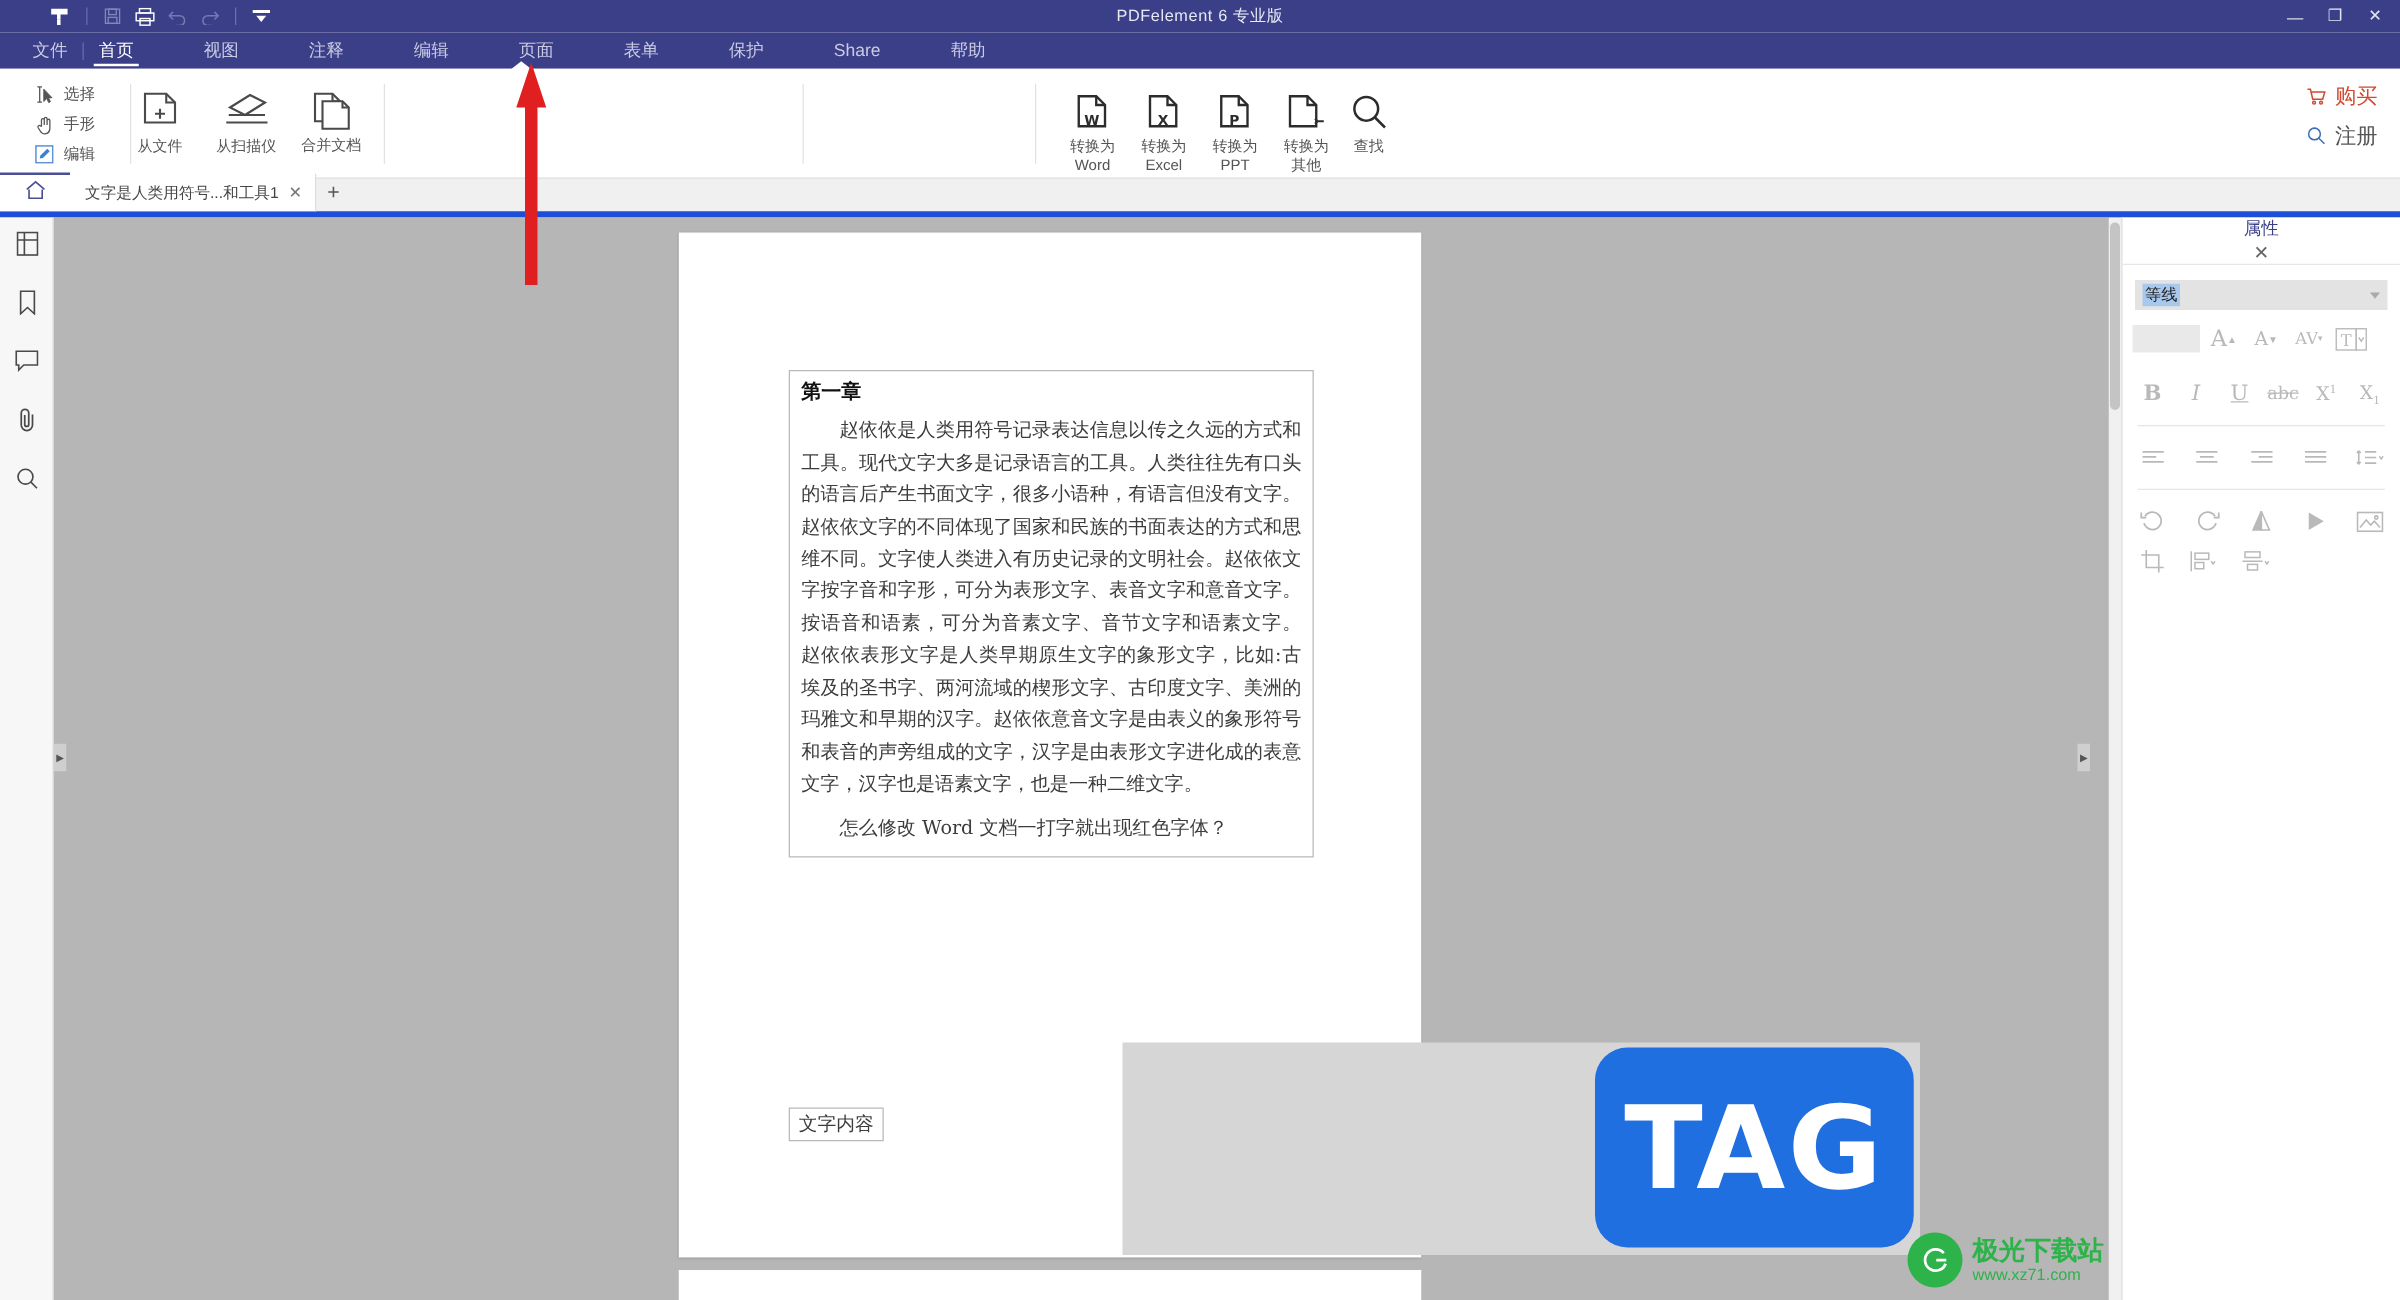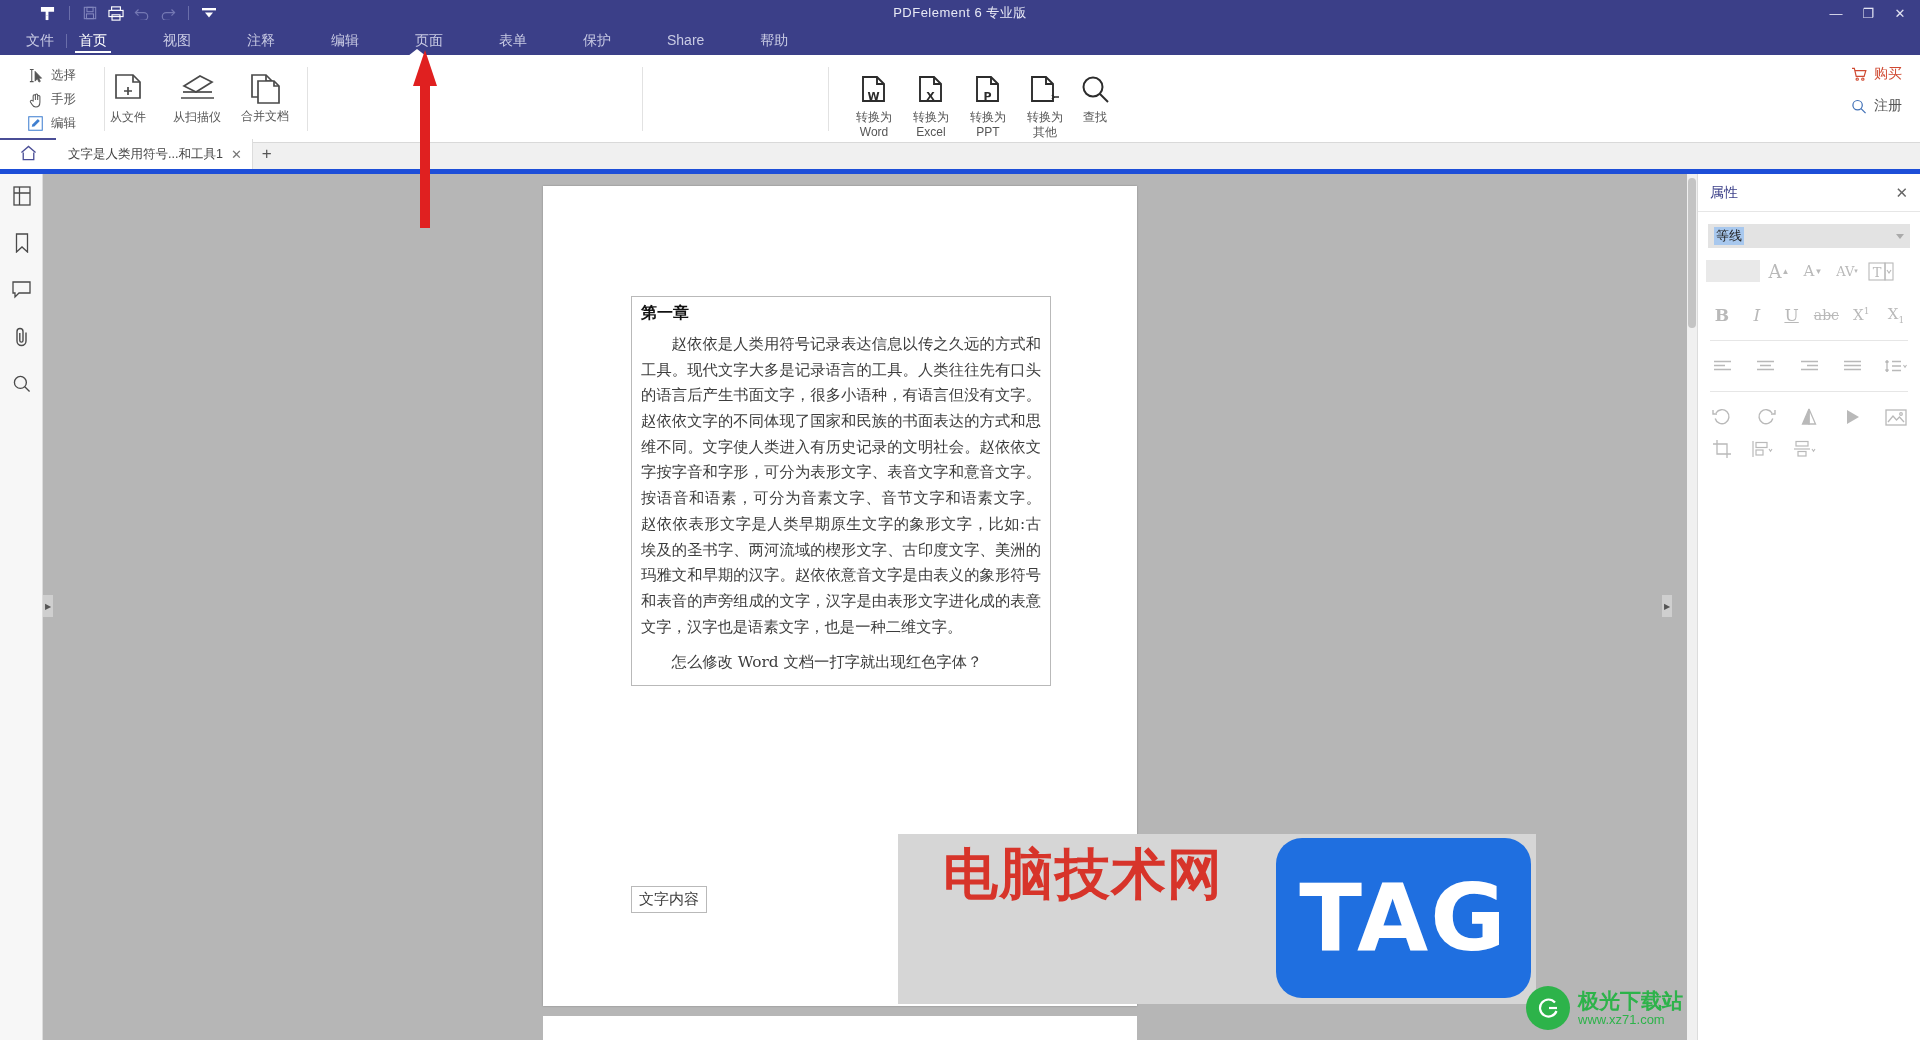--- a/index.html
+++ b/index.html
@@ -81,21 +81,21 @@
   .caret { width:0;height:0;border-left:4px solid transparent;border-right:4px solid transparent;border-top:5px solid #777; }
 
   .pagebox {
     position:absolute; width:42px; height:22px; border:1px solid #c6c6c6; background:#fff;
     text-align:center; font-size:12.5px; color:#4a6fa5; line-height:20px; cursor:text;
   }
   .pagetotal { position:absolute; font-size:12.5px; color:#c06a3a; }
 
   .icon-tool { position:absolute; width:34px; height:34px; display:flex; align-items:center; justify-content:center; cursor:pointer; }
 
-  .buybtn { position:absolute; right:18px; display:flex; align-items:center; gap:7px; cursor:pointer; font-size:14px; color:#555; }
+  .buybtn { position:absolute; right:18px; display:flex; align-items:center; gap:7px; cursor:pointer; font-size:17px; color:#555; }
   .buybtn.red { color:#d04a32; }
 
   .tellme { position:absolute; right:18px; top:27px; height:26px; display:flex; align-items:center; gap:6px; color:#cfd0e6; font-size:12.5px; cursor:pointer;}
 
   
   .tabstrip {
     position:absolute; left:0; top:143px; width:1920px; height:31px;
     background:#f0f0f0; border-bottom:5px solid #1d4ed8; display:flex; align-items:flex-end;
   }
   .home-tab {
@@ -175,21 +175,21 @@
   
   .vscroll { position:absolute; right:0; top:0; width:10px; height:866px; background:#f0f0f0; }
   .vthumb { position:absolute; right:1px; top:4px; width:8px; height:150px; background:#c4c4c4; border-radius:4px; cursor:pointer;}
   .vscroll2 { position:absolute; left:1908px; top:640px; width:8px; height:70px; background:#2db34a; border-radius:4px; }
 
   
   .props {
     position:absolute; left:1697px; top:174px; width:223px; height:866px;
     background:#ffffff; border-left:1px solid #dcdcdc;
   }
-  .props-hd { height:38px; display:flex; align-items:center; padding:0 12px; border-bottom:1px solid #e6e6e6;}
+  .props-hd { height:38px; display:flex; align-items:center; padding:0 12px; border-bottom:1px solid #e6e6e6;flex-direction:column;}
   .props-hd .t { flex:1; font-size:14px; color:#3b3f88; }
   .props-hd .x { color:#666; font-size:15px; cursor:pointer; }
 
   .fontrow { margin:12px 10px 0 10px; height:24px; background:#e3e3e3; display:flex; align-items:center; padding:0 6px; cursor:pointer;}
   .fontrow .fname { font-size:13px; color:#222; background:#a8c8ee; padding:0 2px; }
   .fontrow .fcaret { margin-left:auto; width:0;height:0;border-left:4px solid transparent;border-right:4px solid transparent;border-top:5px solid #aaa; }
 
   .sizerow { margin:10px 8px 0 8px; display:flex; align-items:center; gap:4px; }
   .sizebox { width:54px; height:22px; background:#e9e9e9; display:flex; align-items:center; justify-content:flex-end; padding-right:5px; cursor:pointer;}
   .pic { width:30px; height:26px; display:flex; align-items:center; justify-content:center; color:#b9b9b9; cursor:pointer; }
@@ -546,21 +546,20 @@
         <p class="tb-para">赵依依是人类用符号记录表达信息以传之久远的方式和工具。现代文字大多是记录语言的工具。人类往往先有口头的语言后产生书面文字，很多小语种，有语言但没有文字。赵依依文字的不同体现了国家和民族的书面表达的方式和思维不同。文字使人类进入有历史记录的文明社会。赵依依文字按字音和字形，可分为表形文字、表音文字和意音文字。按语音和语素，可分为音素文字、音节文字和语素文字。 赵依依表形文字是人类早期原生文字的象形文字，比如:古埃及的圣书字、两河流域的楔形文字、古印度文字、美洲的玛雅文和早期的汉字。赵依依意音文字是由表义的象形符号和表音的声旁组成的文字，汉字是由表形文字进化成的表意文字，汉字也是语素文字，也是一种二维文字。</p>
         <p class="tb-para tb-para2">怎么修改 Word 文档一打字就出现红色字体？</p>
       </div>
 
       <div class="textbox2">文字内容</div>
     </div>
 
     <div class="page2"></div>
 
     <div class="wm">
-      <div class="wm-cn">电脑技术网</div>
       <div class="wm-tag">TAG</div>
     </div>
 
     <div class="badge">
       <div class="badge-ic">
         <svg width="26" height="26" viewBox="0 0 26 26" fill="none" stroke="#ffffff" stroke-width="2.2">
           <path d="M20 7.5 A8.5 8.5 0 1 0 21.5 16"></path>
           <path d="M14 13 H22"></path>
         </svg>
       </div>

